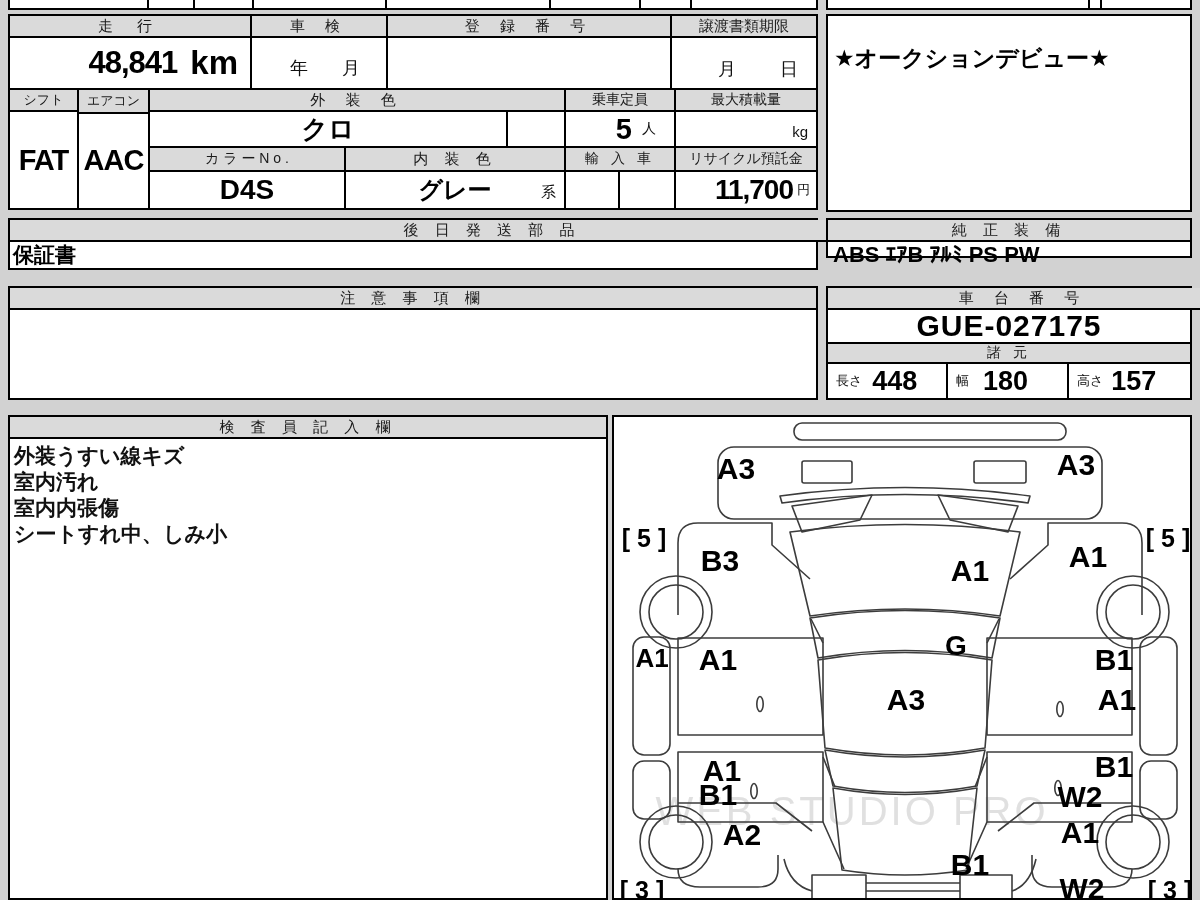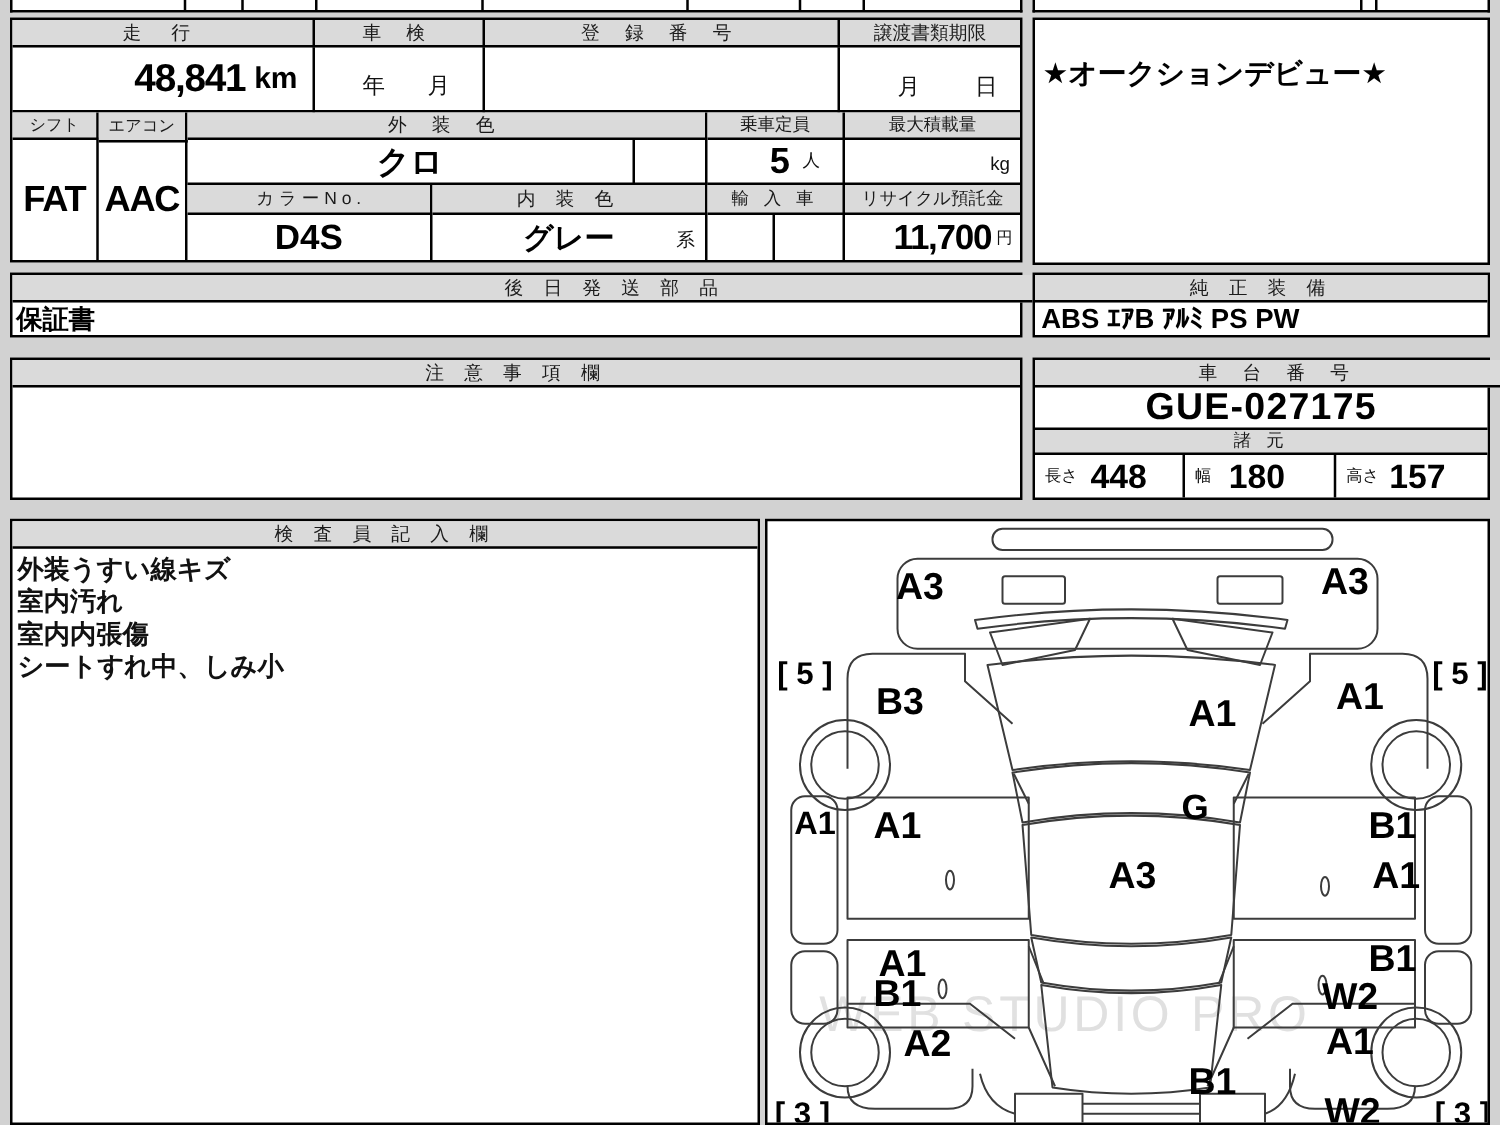--- a/index.html
+++ b/index.html
@@ -52,21 +52,21 @@
     </div>
   <div class="cell hdr br bb" style="left:378px;top:0;width:284px;height:22px;">
       <span style="letter-spacing:8px;">登 録 番 号</span>
     </div>
   <div class="cell hdr bb" style="left:662px;top:0;width:144px;height:22px;">
       <span>譲渡書類期限</span>
     </div>
 
   <div class="cell br bb" style="left:0;top:22px;width:242px;height:52px;display:flex;align-items:center;justify-content:flex-end;padding-right:12px;">
     <span class="big" style="font-size:31px;letter-spacing:-1px;">48,841</span>
-    <span class="big" style="font-size:24px;margin-left:7px;">km</span>
+    <span class="big" style="font-size:33px;margin-left:13px;">km</span>
   </div>
   <div class="cell br bb" style="left:242px;top:22px;width:136px;height:52px;">
     <span class="abs" style="left:38px;bottom:8px;font-size:18px;">年</span>
     <span class="abs" style="right:26px;bottom:8px;font-size:18px;">月</span>
   </div>
   <div class="cell br bb" style="left:378px;top:22px;width:284px;height:52px;"></div>
   <div class="cell bb" style="left:662px;top:22px;width:144px;height:52px;">
     <span class="abs" style="left:46px;bottom:7px;font-size:18px;">月</span>
     <span class="abs" style="right:18px;bottom:7px;font-size:18px;">日</span>
   </div>
@@ -142,21 +142,21 @@
 
 <div class="box" style="left:8px;top:218px;width:810px;height:52px;">
   <div class="cell hdr bb" style="left:0;top:0;width:964px;height:22px;">
       <span style="letter-spacing:6px;">後 日 発 送 部 品</span>
     </div>
   <div class="cell" style="left:0;top:22px;width:806px;height:26px;display:flex;align-items:center;padding-left:3px;">
     <span class="big" style="font-size:21px;">保証書</span>
   </div>
 </div>
 
-<div class="box" style="left:826px;top:218px;width:366px;height:52px;">
+<div class="box" style="left:826px;top:218px;width:366px;height:40px;">
   <div class="cell hdr bb" style="left:0;top:0;width:362px;height:22px;">
       <span style="letter-spacing:6px;">純 正 装 備</span>
     </div>
   <div class="cell" style="left:0;top:22px;width:362px;height:26px;display:flex;align-items:center;padding-left:5px;">
     <span class="big" style="font-size:22px;white-space:nowrap;">ABS ｴｱB ｱﾙﾐ PS PW</span>
   </div>
 </div>
 
 <div class="box" style="left:8px;top:286px;width:810px;height:114px;">
   <div class="cell hdr bb" style="left:0;top:0;width:806px;height:22px;">

